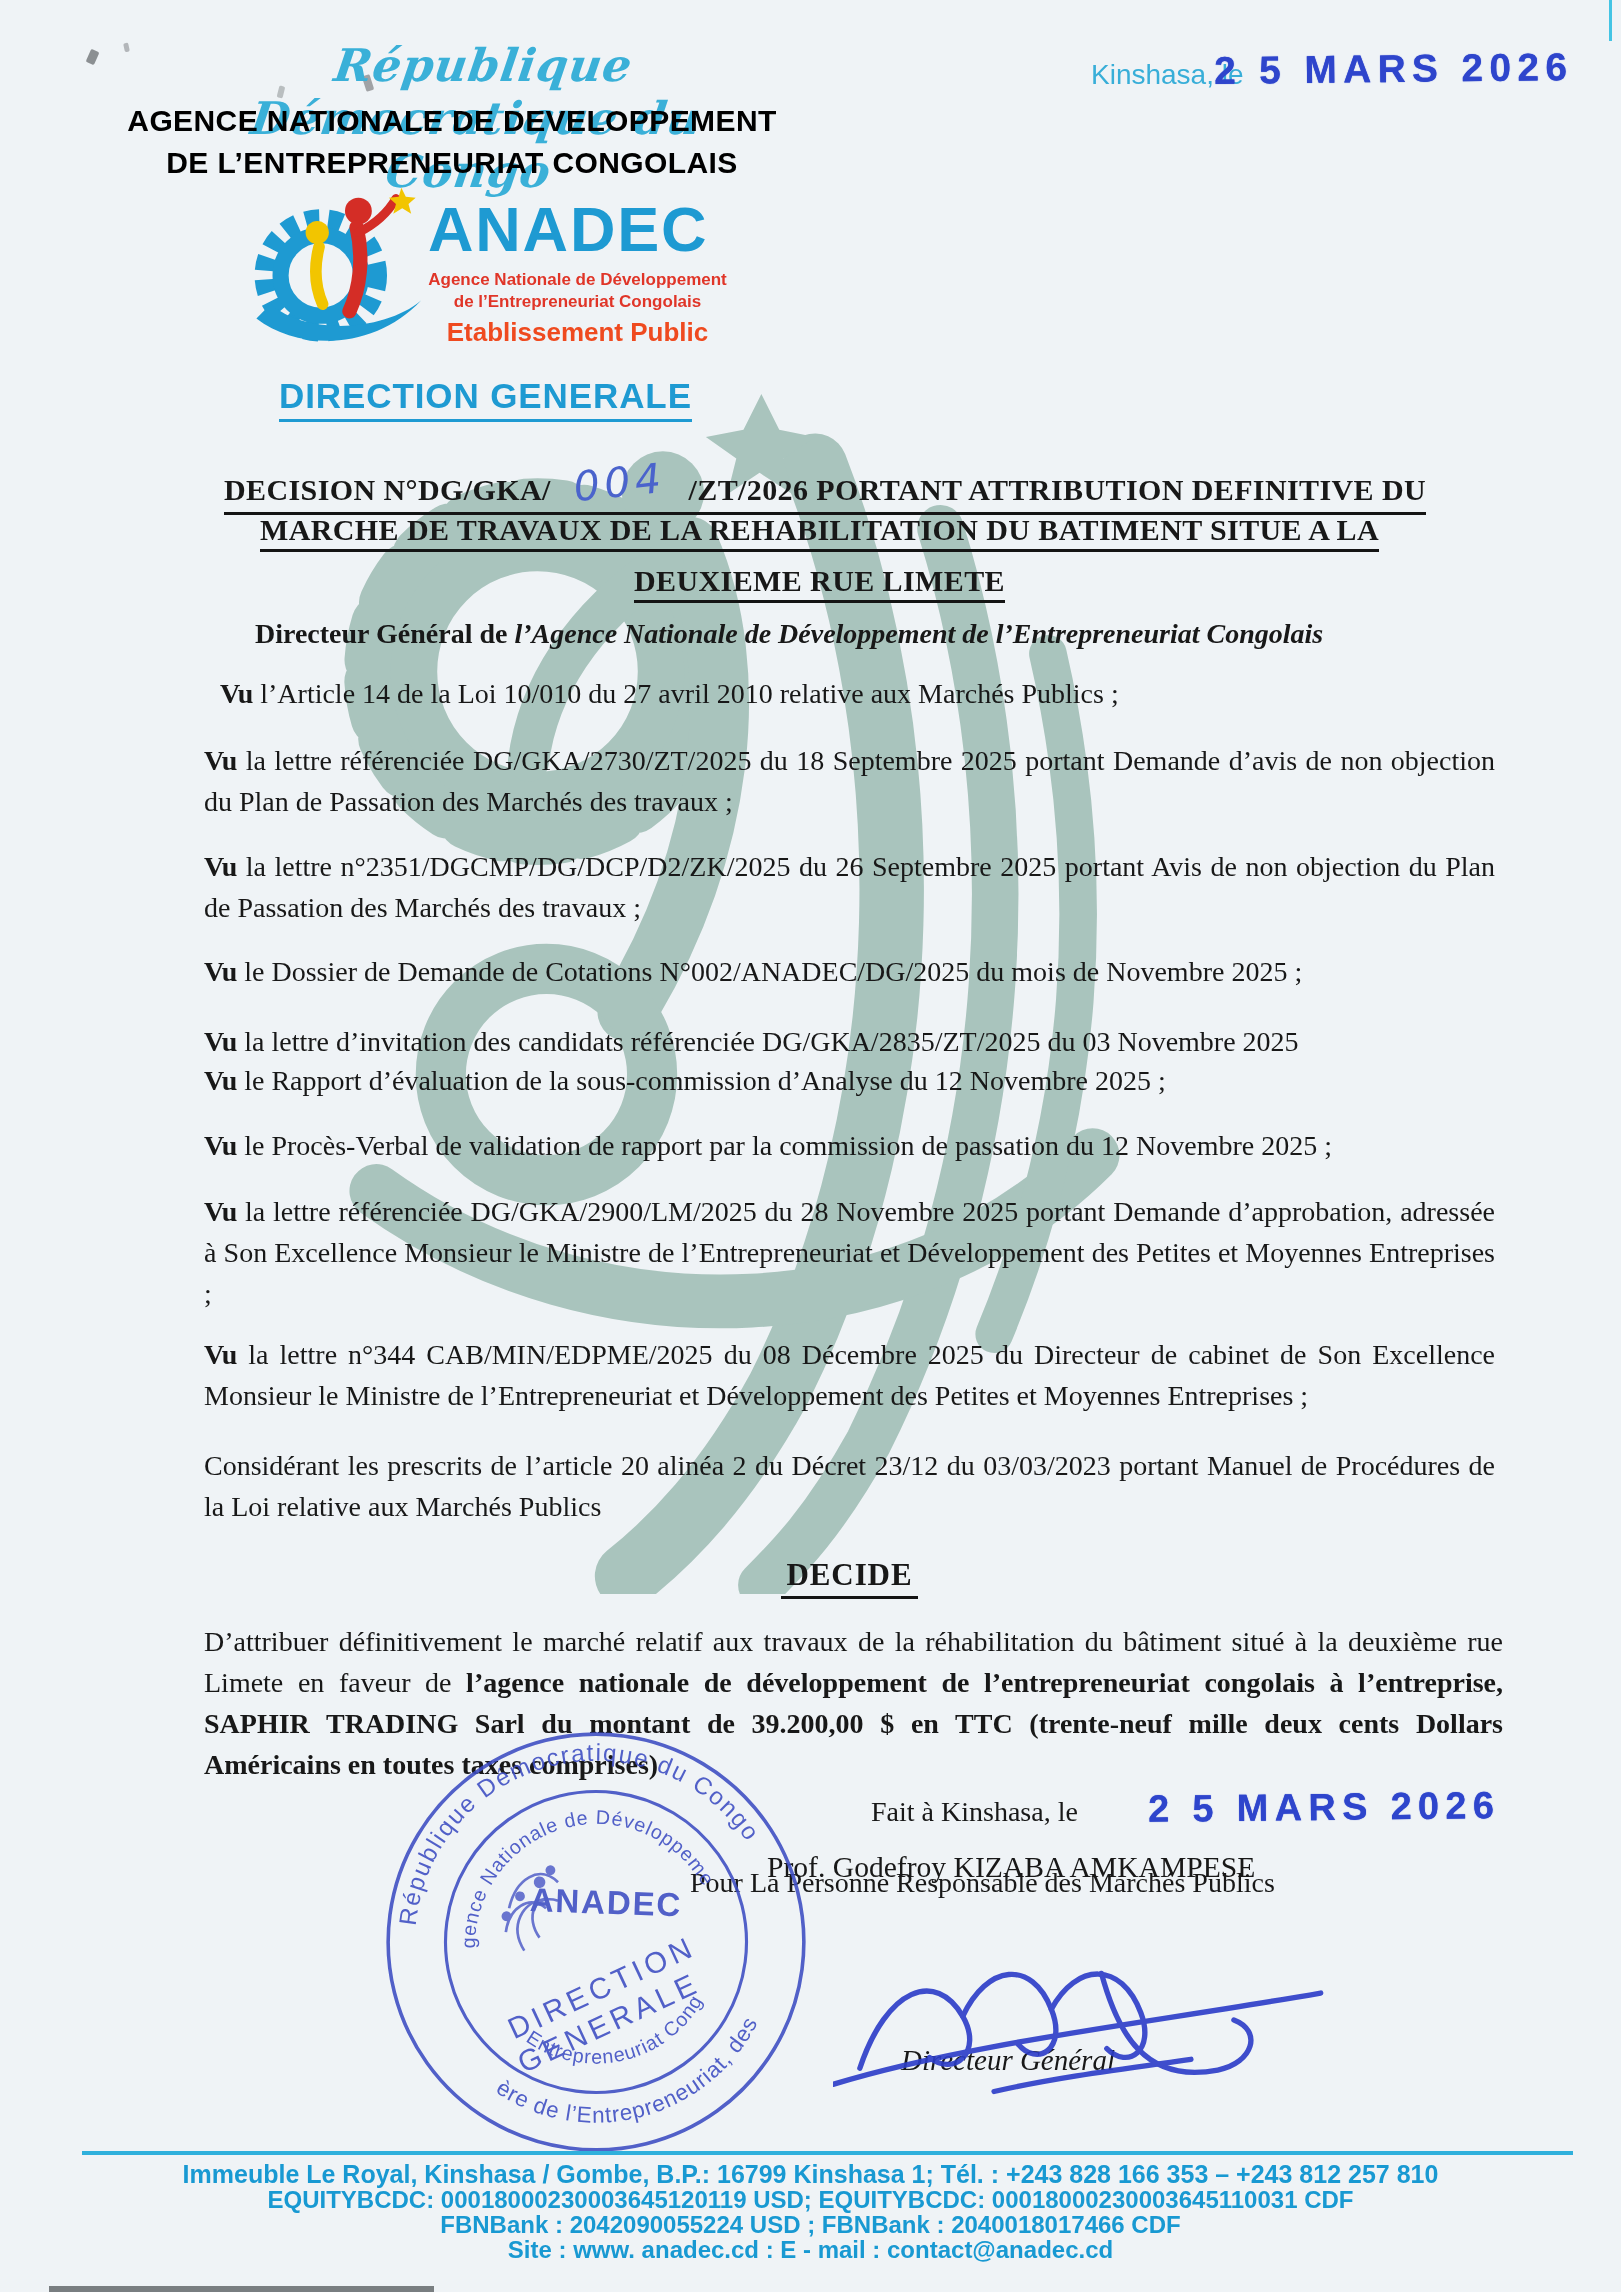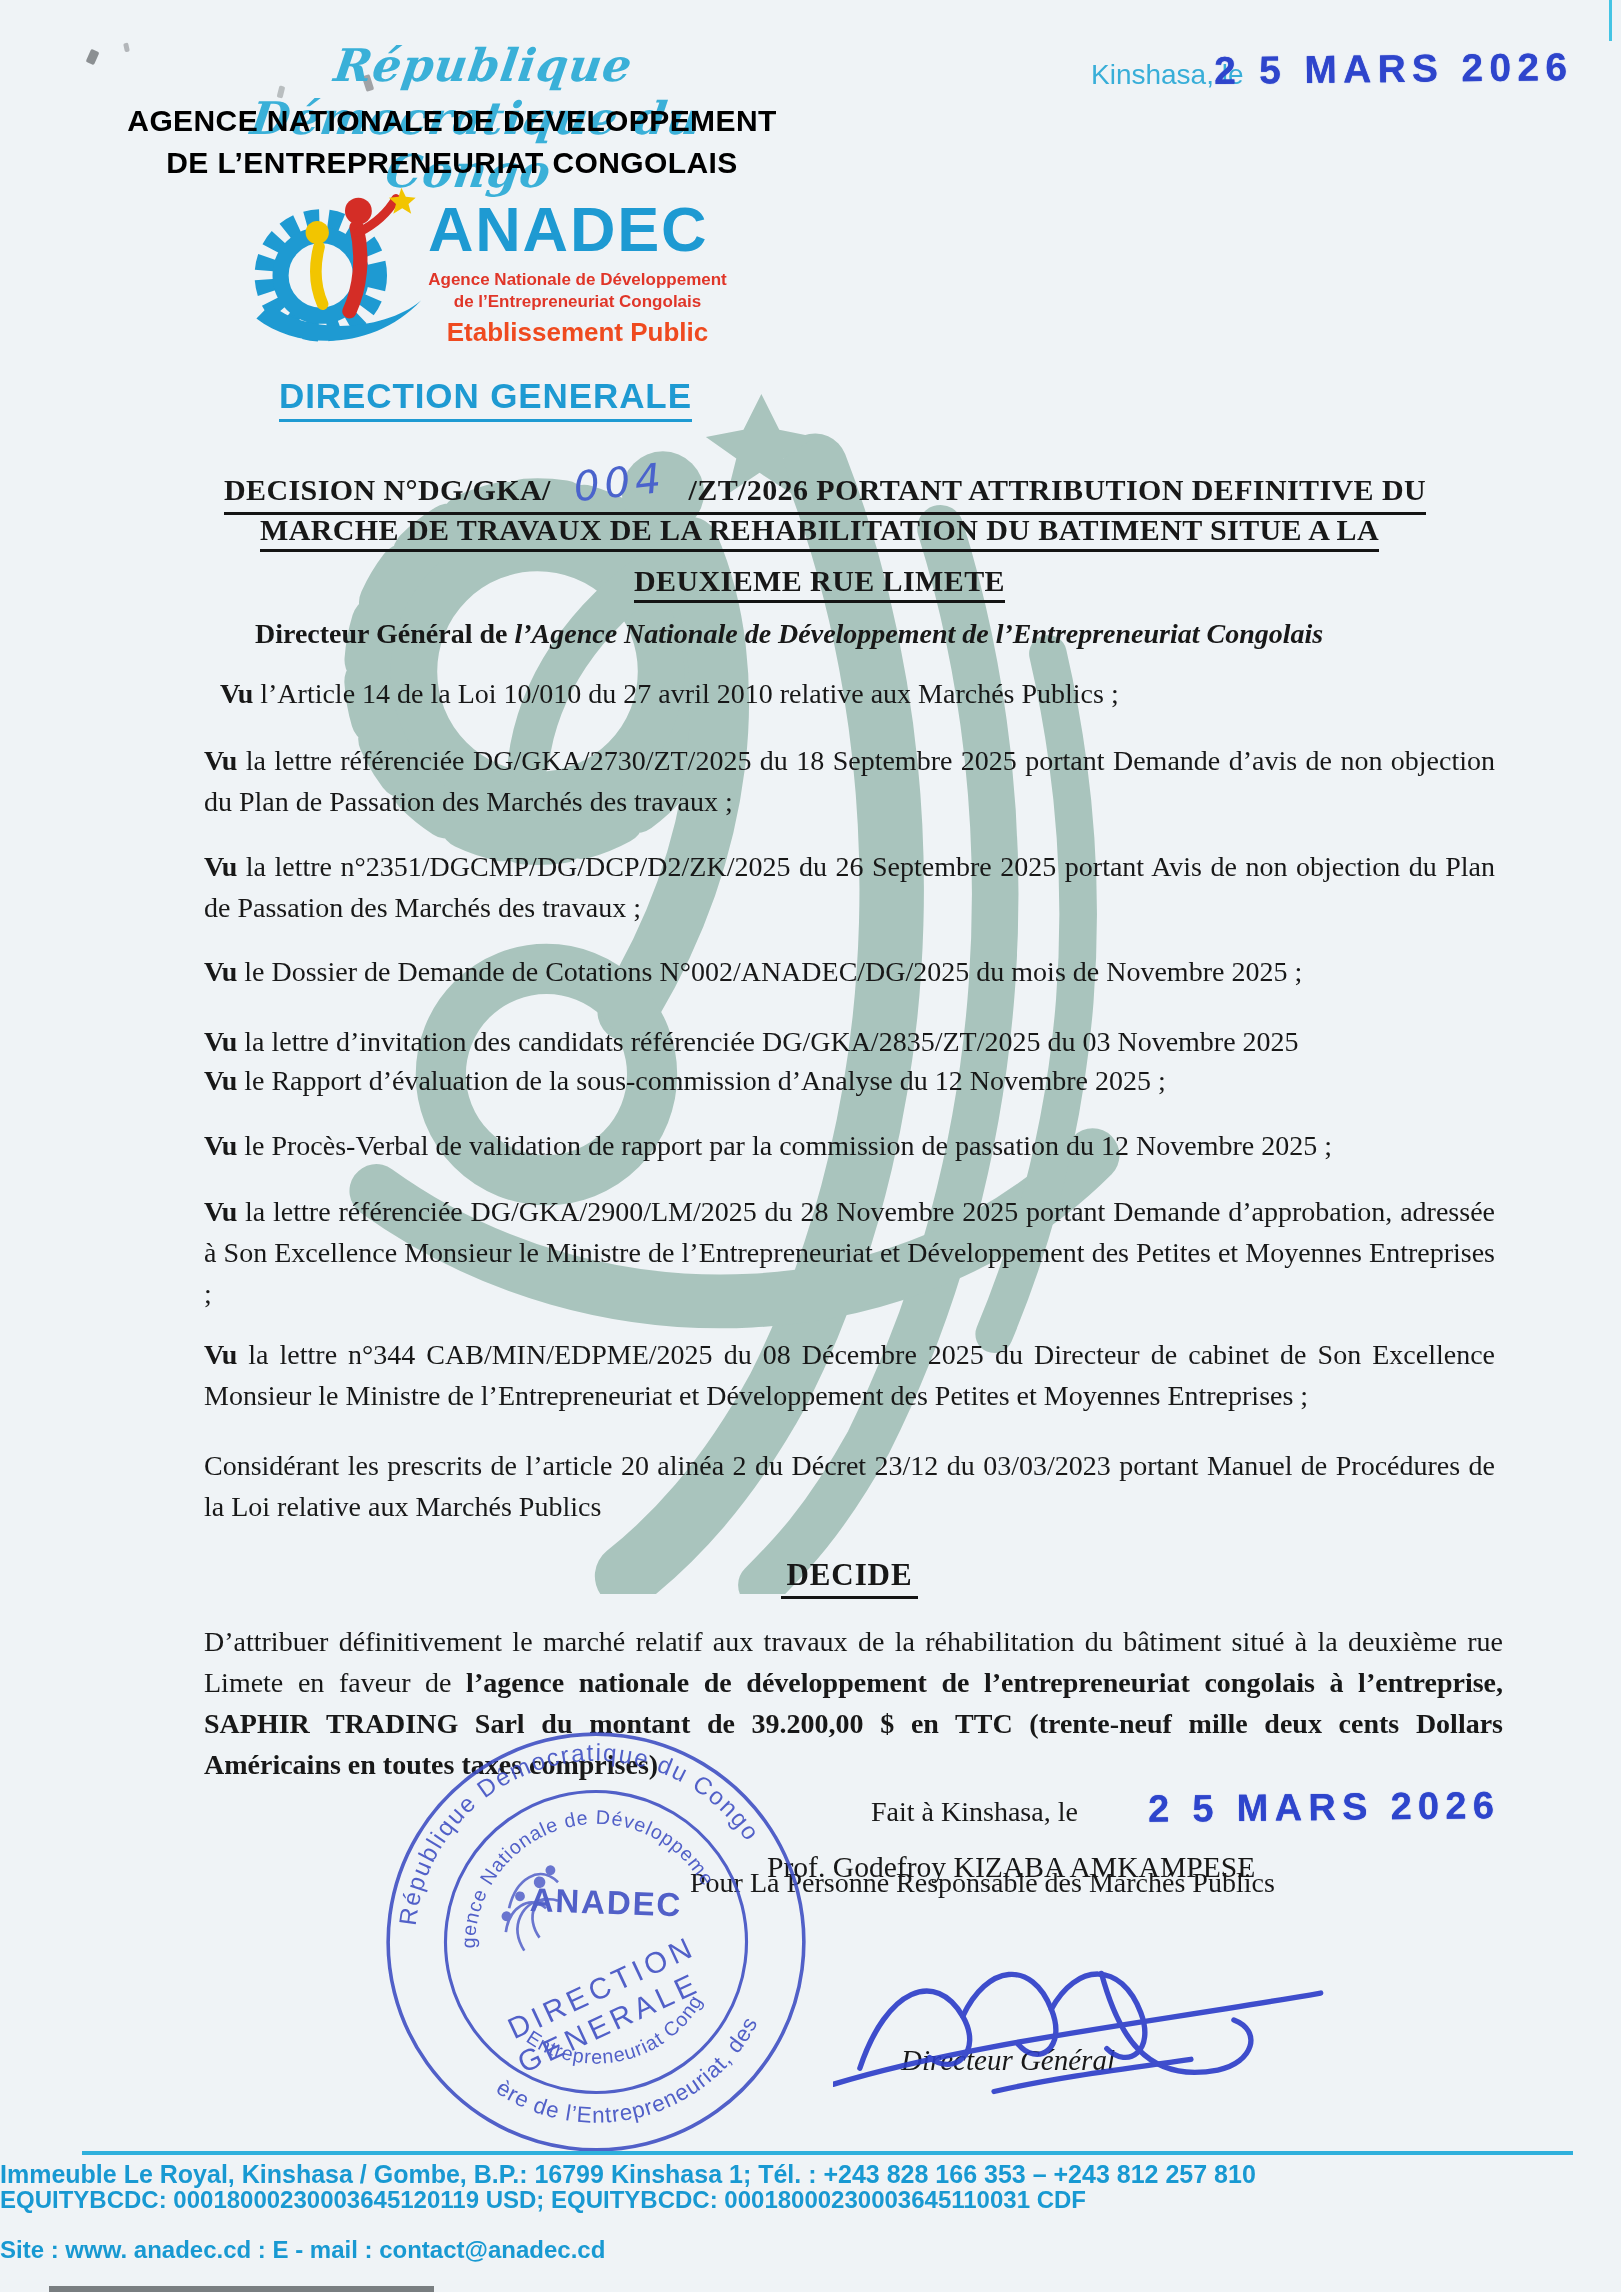--- a/index.html
+++ b/index.html
@@ -92,21 +92,21 @@
   .on-behalf{ position:absolute; left:690px; top:1867px; font-size:28px; }
   .signer-name{ position:absolute; left:767px; top:1851px; font-size:29.6px; font-weight:normal; }
   .signer-title{ position:absolute; left:901px; top:2044px; font-size:29px; font-style:italic; }
   .signature-svg{ position:absolute; left:833px; top:1934px; }
   .round-stamp{ position:absolute; left:381px; top:1727px; transform:rotate(-14deg); opacity:0.88; }
   
   .watermark{ position:absolute; left:242px; top:385px; opacity:0.95; }
   
   .footer-rule{ position:absolute; left:82px; top:2151px; width:1491px; height:3.6px; background:#2fb0dc; }
   .footer-line{
-    position:absolute; left:0; width:1621px; text-align:left;
+    position:absolute; left:0; width:1621px; text-align:center;
     font-family:"Liberation Sans", sans-serif; font-weight:bold; color:#1899d2;
   }
   .f1{ top:2160px; font-size:25px; }
   .f2{ top:2186px; font-size:24px; }
   .f3{ top:2211px; font-size:24px; }
   .f4{ top:2236px; font-size:24px; }
   
   .speck{ position:absolute; background:#6a6d70; opacity:0.75; border-radius:1.8px; }
   .edge-cyan{ position:absolute; right:9px; top:0; width:2.7px; height:41px; background:#44c4e4; }
   .corner-strip{ position:absolute; left:49px; top:2286px; width:385px; height:7.2px; background:#64686c; opacity:0.85; }
@@ -230,16 +230,17 @@
       <circle cx="-45" cy="-80" r="5" fill="#3c4cc2"></circle>
       <circle cx="-70" cy="-70" r="4" fill="#3c4cc2"></circle>
       <circle cx="-30" cy="-90" r="4" fill="#3c4cc2"></circle>
       <circle cx="-90" cy="-52" r="4" fill="#3c4cc2"></circle>
     </g>
   </svg>
 
   <div class="footer-rule"></div>
   <div class="footer-line f1">Immeuble Le Royal, Kinshasa / Gombe, B.P.: 16799 Kinshasa 1; Tél. : +243 828 166 353  – +243 812 257 810</div>
   <div class="footer-line f2">EQUITYBCDC: 00018000230003645120119 USD; EQUITYBCDC: 00018000230003645110031 CDF</div>
+  <div class="footer-line f3">FBNBank : 2042090055224 USD ; FBNBank : 2040018017466 CDF</div>
   <div class="footer-line f4">Site : www. anadec.cd : E - mail : contact@anadec.cd</div>
 
 </div>
 
 
 </body></html>

